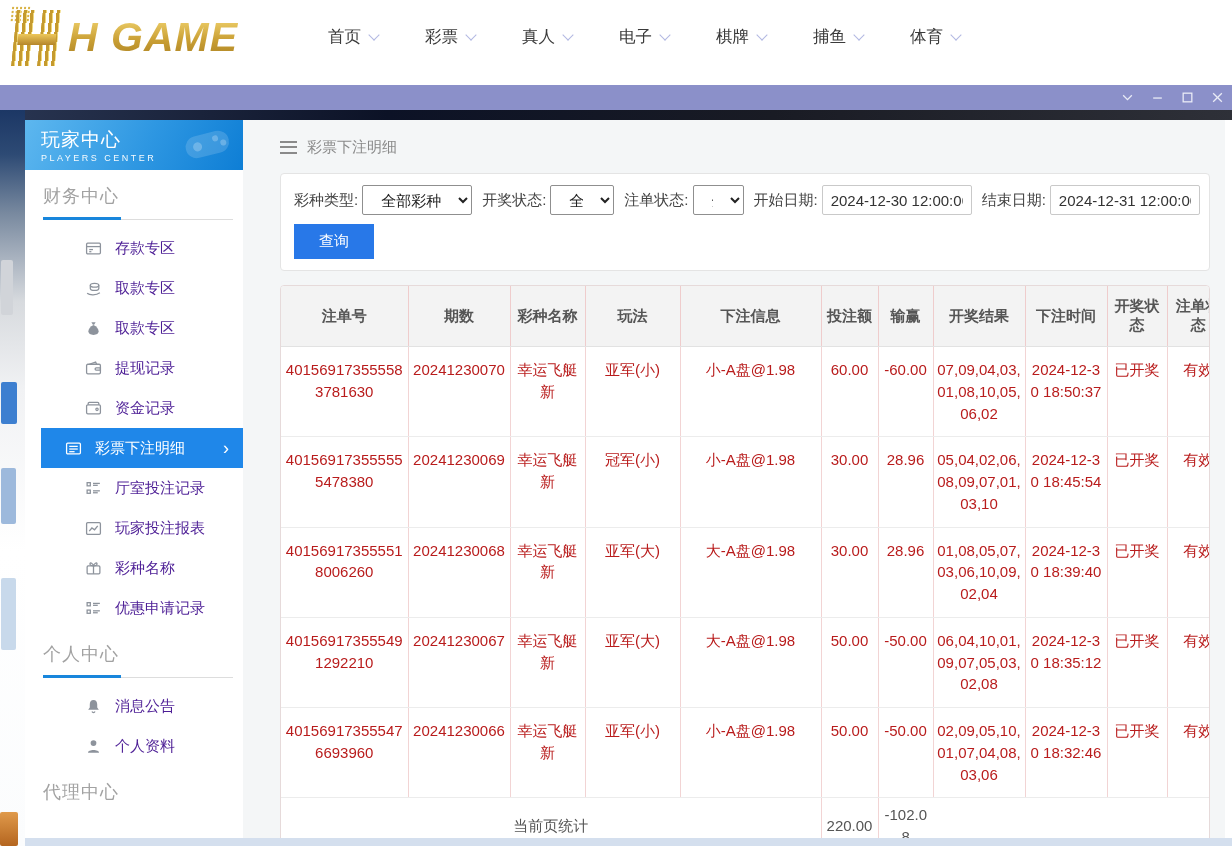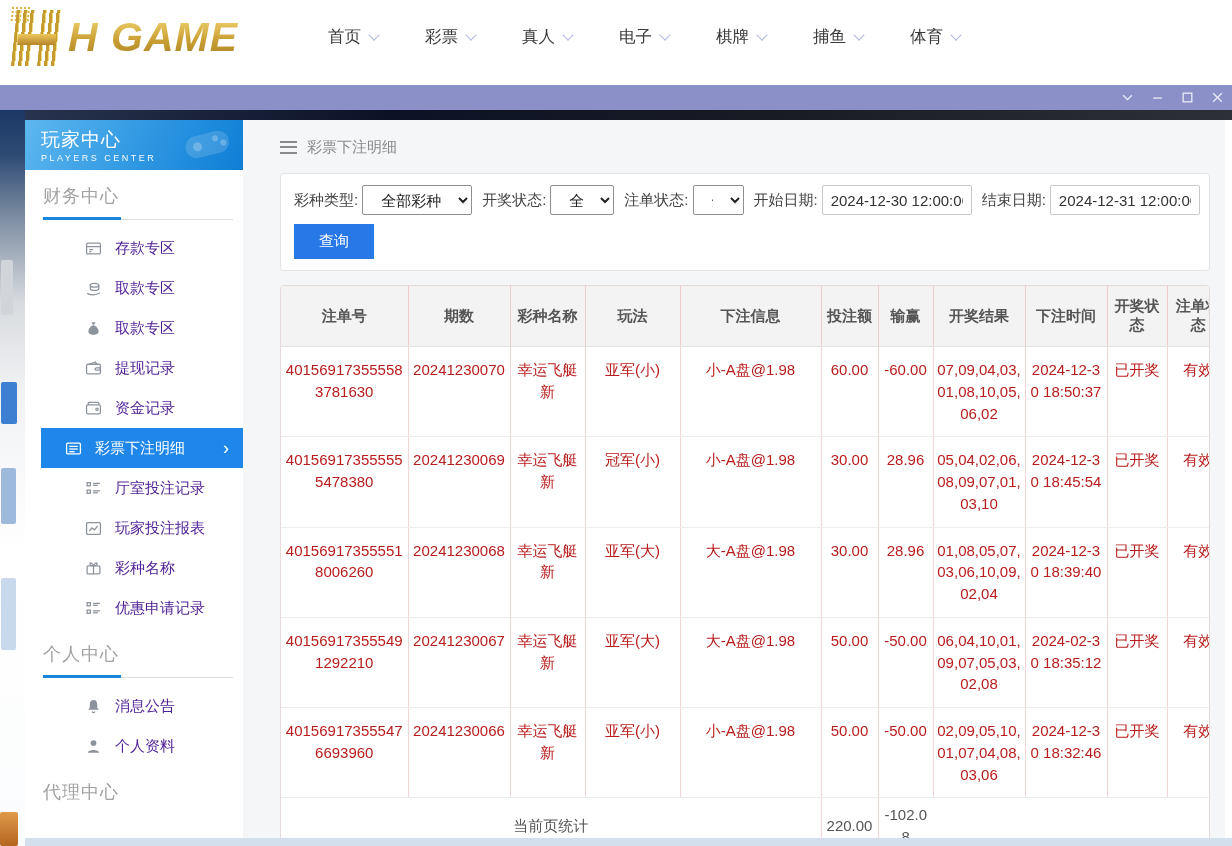--- a/index.html
+++ b/index.html
@@ -423,21 +423,21 @@
               </tr>
               <tr class="data-row">
                 <td>401569173555491292210</td>
                 <td>20241230067</td>
                 <td>幸运飞艇新</td>
                 <td>亚军(大)</td>
                 <td>大-A盘@1.98</td>
                 <td>50.00</td>
                 <td>-50.00</td>
                 <td>06,04,10,01,09,07,05,03,02,08</td>
-                <td>2024-02-30 18:35:12</td>
+                <td>2024-12-30 18:35:12</td>
                 <td>已开奖</td>
                 <td>有效</td>
               </tr>
               <tr class="data-row">
                 <td>401569173555476693960</td>
                 <td>20241230066</td>
                 <td>幸运飞艇新</td>
                 <td>亚军(小)</td>
                 <td>小-A盘@1.98</td>
                 <td>50.00</td>

